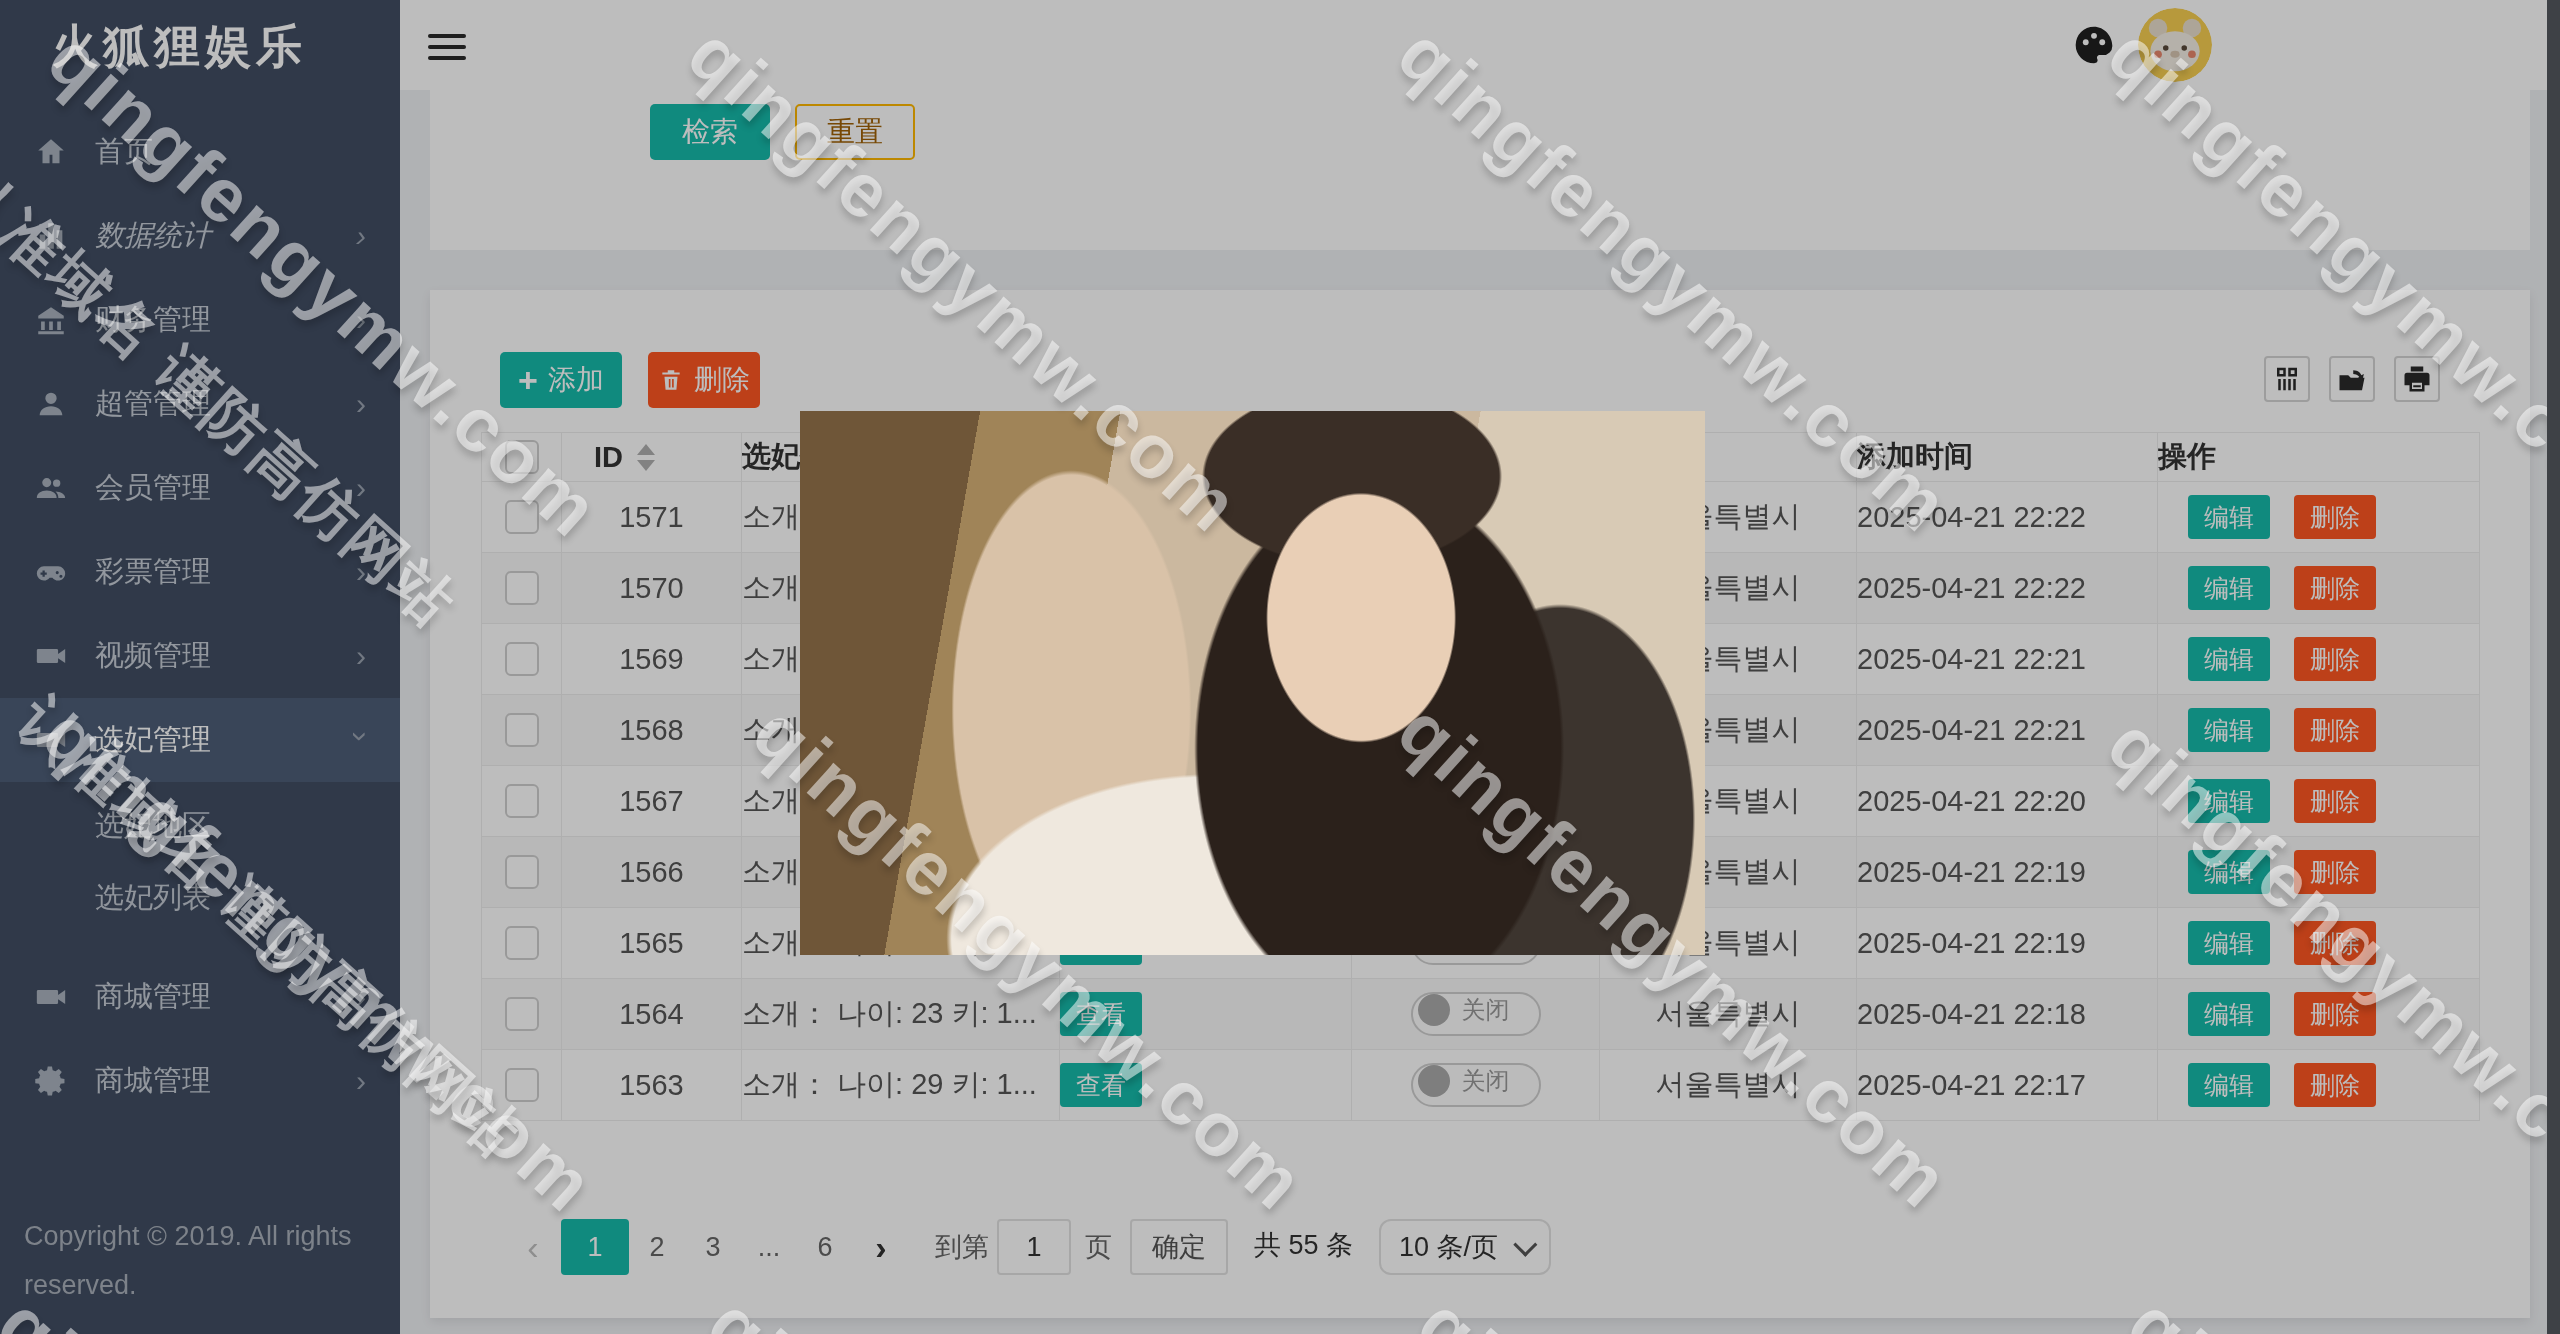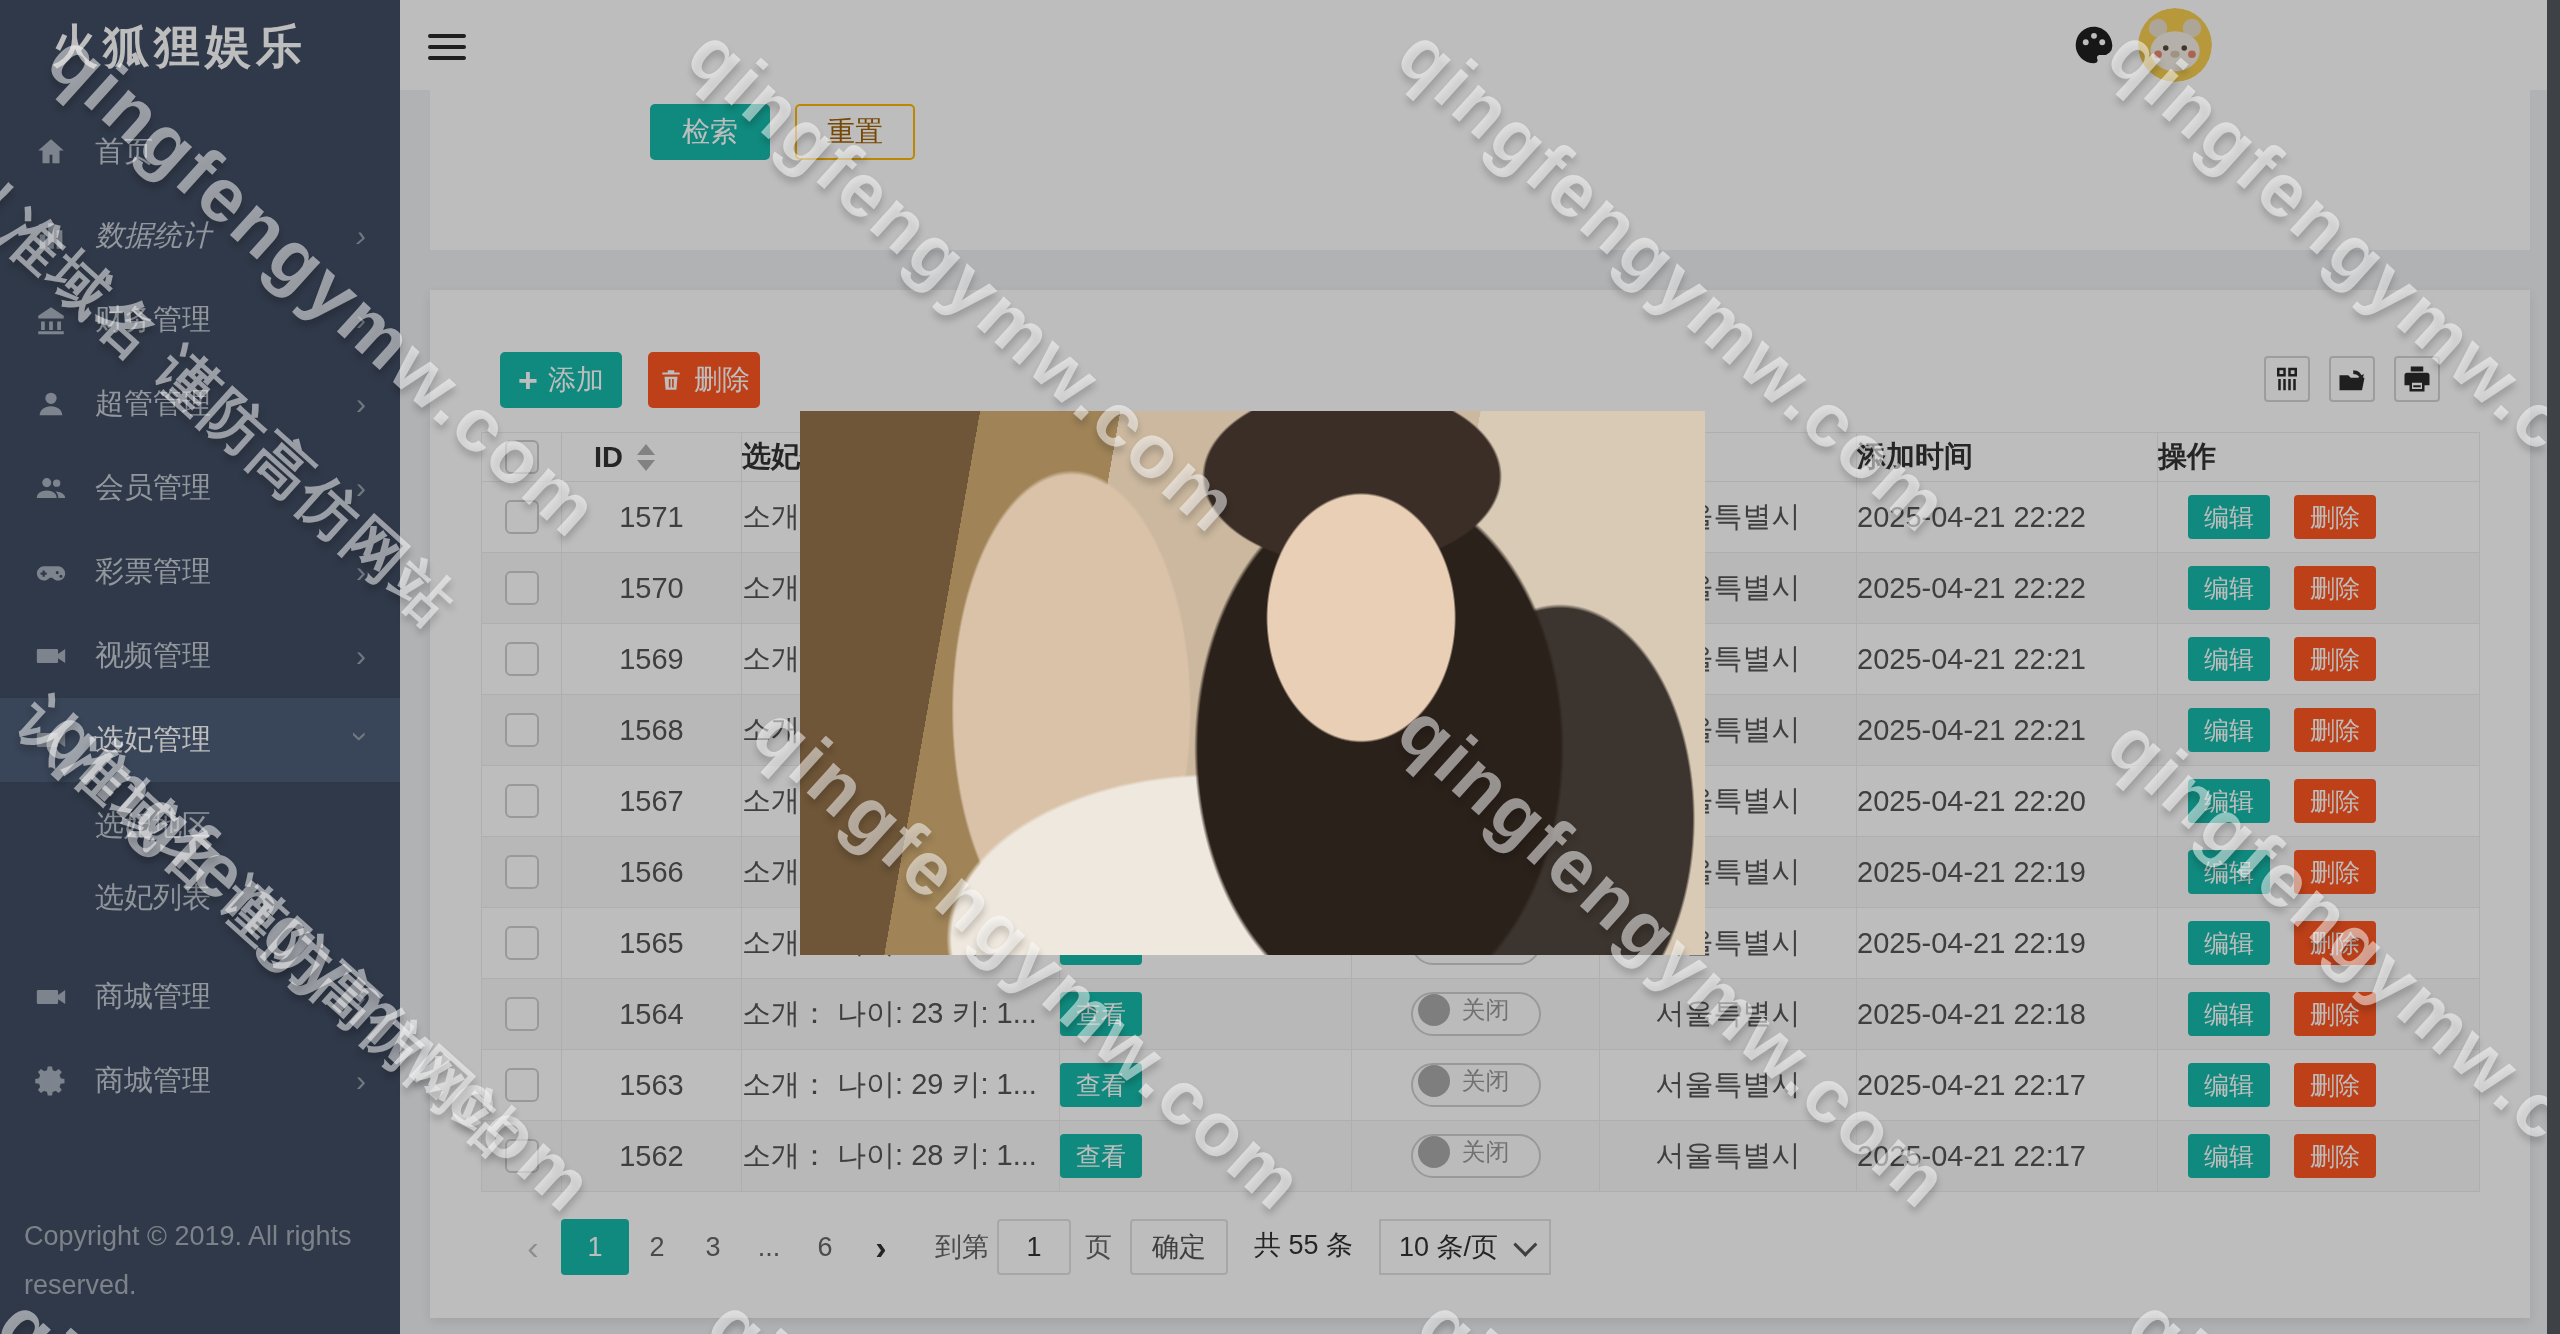--- a/index.html
+++ b/index.html
@@ -71,21 +71,21 @@
   .pagination{position:absolute;left:75px;top:928px;height:58px;display:flex;align-items:center;font-size:27px;color:#666;}
   .pg-item{min-width:44px;height:56px;display:flex;align-items:center;justify-content:center;cursor:pointer;border-radius:4px;padding:0 6px;}
   .pg-prev{color:#c0c0c0;font-size:34px;}
   .pg-next{color:#333;font-size:34px;font-weight:bold;}
   .pg-page.active{background:#16baaa;color:#fff;min-width:56px;}
   .pg-goto-label{margin:0 8px 0 26px;}
   .pg-input{width:74px;height:56px;border:2px solid #e2e2e2;border-radius:4px;background:#fff;text-align:center;font-size:27px;color:#333;box-sizing:border-box;font-family:inherit;}
   .pg-unit{margin:0 18px 0 14px;}
   .pg-confirm{width:98px;height:56px;border:2px solid #e2e2e2;border-radius:4px;display:flex;align-items:center;justify-content:center;cursor:pointer;color:#555;background:#fff;box-sizing:border-box;}
   .pg-total{margin:0 26px 4px 26px;color:#333;}
-  .pg-select{height:56px;border:2px solid #e2e2e2;border-radius:0;display:flex;align-items:center;padding:0 18px;cursor:pointer;color:#333;background:#fff;box-sizing:border-box;gap:16px;}
+  .pg-select{height:56px;border:2px solid #e2e2e2;border-radius:12px;display:flex;align-items:center;padding:0 18px;cursor:pointer;color:#333;background:#fff;box-sizing:border-box;gap:16px;}
   .pg-select .sel-caret{width:14px;height:14px;border-right:3px solid #555;border-bottom:3px solid #555;transform:rotate(45deg) translateY(-4px);}
 
   
   .dim{position:absolute;left:0;top:0;width:2560px;height:1334px;background:rgba(0,0,0,0.26);z-index:50;}
   .preview-image{position:absolute;left:800px;top:411px;width:905px;height:544px;z-index:60;
     background:
       radial-gradient(ellipse 95px 125px at 62% 38%, #e9cfb6 0 98%, rgba(0,0,0,0) 100%),
       radial-gradient(ellipse 150px 90px at 61% 12%, #3a2e26 0 98%, rgba(0,0,0,0) 100%),
       radial-gradient(ellipse 185px 265px at 64% 62%, #2b211b 0 98%, rgba(0,0,0,0) 100%),
       radial-gradient(ellipse 135px 215px at 84% 75%, #3c342e 0 98%, rgba(0,0,0,0) 100%),
@@ -454,40 +454,20 @@
               </div></td>
             <td class="c-center">서울특별시</td>
             <td class="cell-pad">2025-04-21 22:17</td>
             <td>
               <div class="actions-wrap">
                 <span class="mini-btn mini-teal">编辑</span>
                 <span class="mini-btn mini-red">删除</span>
               </div>
             </td>
           </tr>
-          <tr class="stripe">
-            <td class="c-center">
-              <div class="checkbox"></div>
-            </td>
-            <td class="c-center">1562</td>
-            <td class="cell-pad">소개： 나이: 28 키: 1...</td>
-            <td class="cell-pad"><span class="mini-btn mini-teal">查看</span></td>
-            <td class="c-center"><div class="toggle">
-                <span class="knob"></span>
-                <span class="t-label">关闭</span>
-              </div></td>
-            <td class="c-center">서울특별시</td>
-            <td class="cell-pad">2025-04-21 22:17</td>
-            <td>
-              <div class="actions-wrap">
-                <span class="mini-btn mini-teal">编辑</span>
-                <span class="mini-btn mini-red">删除</span>
-              </div>
-            </td>
-          </tr>
         </tbody>
     </table>
 
     <div class="pagination">
       <div class="pg-item pg-prev">‹</div>
       <span id="pg-pages"><div class="pg-item pg-page active" style="display: inline-flex;">1</div><div class="pg-item pg-page" style="display: inline-flex;">2</div><div class="pg-item pg-page" style="display: inline-flex;">3</div><div class="pg-item pg-page" style="display: inline-flex;">...</div><div class="pg-item pg-page" style="display: inline-flex;">6</div></span>
       <div class="pg-item pg-next">›</div>
       <span class="pg-goto-label">到第</span>
       <input class="pg-input" value="1" style="">
       <span class="pg-unit">页</span>

